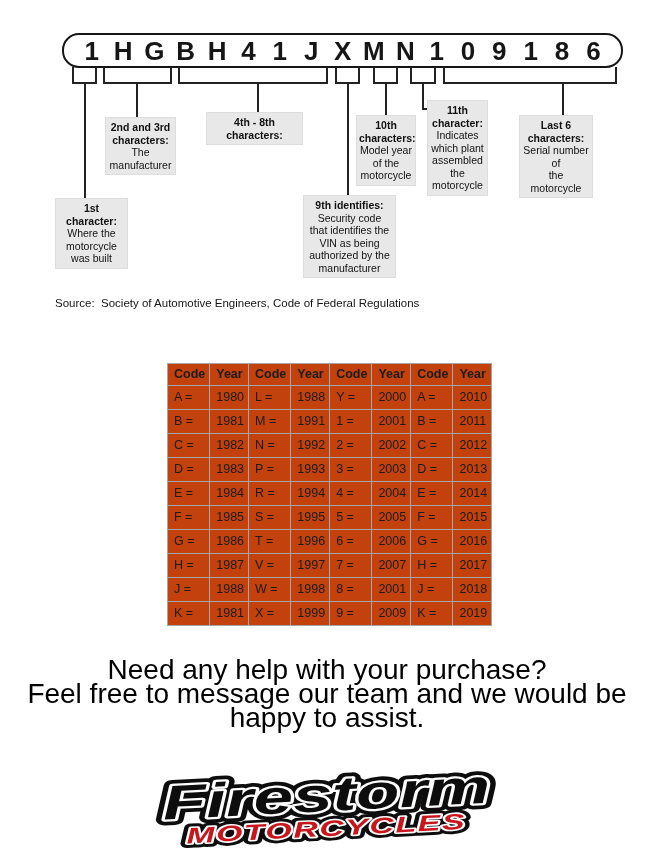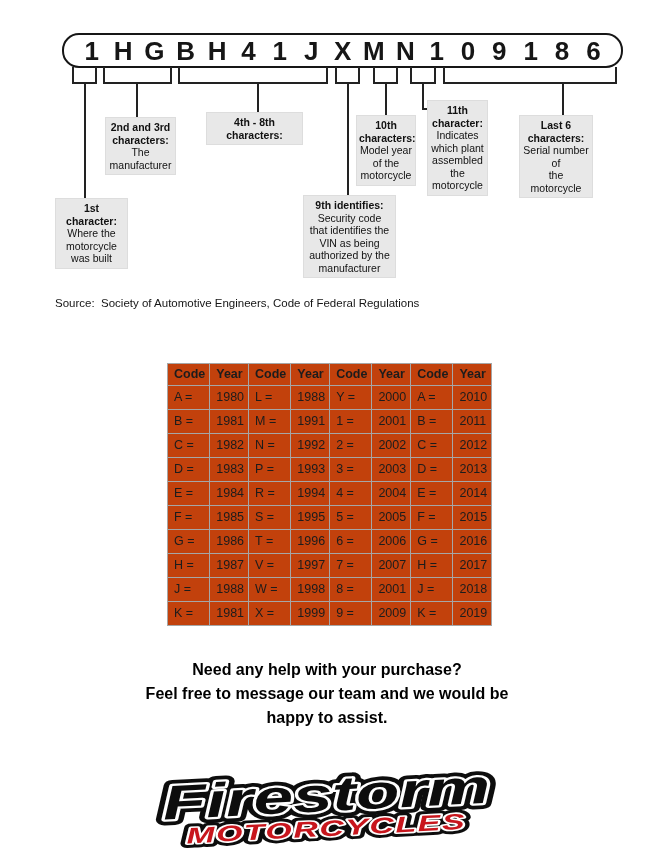--- a/index.html
+++ b/index.html
@@ -51,21 +51,21 @@
 
   
   .year-table { position:absolute; left:167px; top:363px; border-collapse:collapse; background:#c2410c; }
   .year-table th, .year-table td { border:1px solid #a6a6a6; font-size:12.5px; line-height:15px;
         padding:4px 4px 4px 6px; text-align:left; color:#1c1c1c; white-space:nowrap; }
   .year-table th { font-weight:bold; padding-top:3px; padding-bottom:3px; }
   .year-table th:nth-child(odd), .year-table td:nth-child(odd)  { min-width:27px; }
   .year-table th:nth-child(even), .year-table td:nth-child(even){ min-width:25px; }
 
   .help-message { position:absolute; left:0; top:658px; width:654px; text-align:center;
-                  font-weight:bold; font-size:16px; line-height:24px; color:#000; white-space:pre-line; }
+                  font-weight:normal; font-size:28px; line-height:24px; color:#000; white-space:pre-line; }
 
   .logo-wrap { position:absolute; left:137px; top:763px; width:380px; height:90px; }
   .logo-wrap text { font-family:"Liberation Sans", sans-serif; font-weight:bold; font-style:italic;
                     paint-order:stroke; stroke-linejoin:round; }
   .fs-back  { font-size:48px; fill:#0d0d0d; stroke:#0d0d0d; stroke-width:12px; }
   .fs-front { font-size:48px; fill:#0d0d0d; stroke:#ffffff; stroke-width:4.5px; }
   .mc-back  { font-size:22px; fill:#0d0d0d; stroke:#0d0d0d; stroke-width:9px; letter-spacing:1px; }
   .mc-front { font-size:22px; stroke:#ffffff; stroke-width:3.2px; letter-spacing:1px; }
 </style>
 </head>

